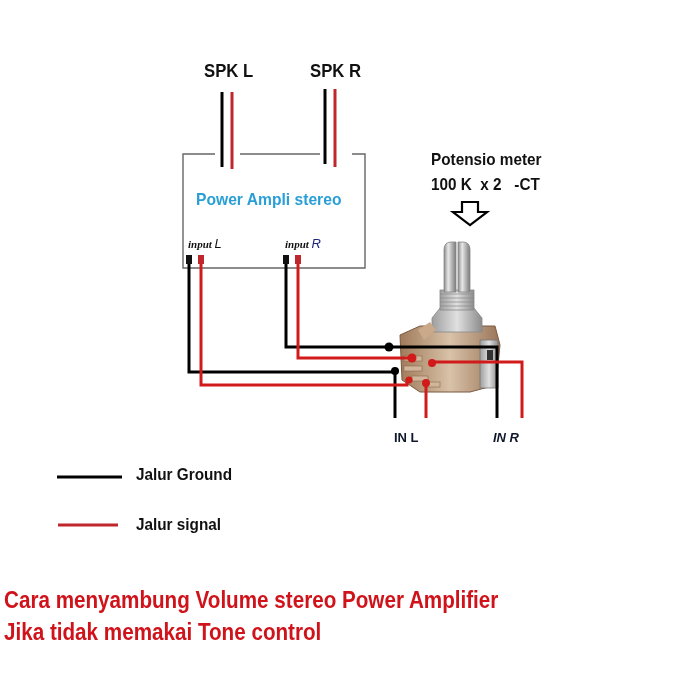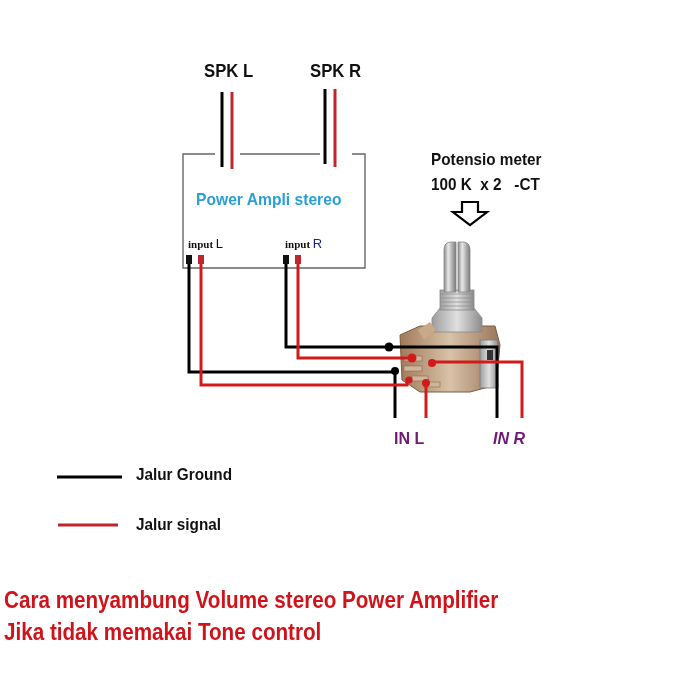--- a/index.html
+++ b/index.html
@@ -1,25 +1,25 @@
 <!DOCTYPE html>
 <html><head>
   <meta charset="utf-8">
   <style>
     html, body { margin: 0; padding: 0; background: #ffffff; }
     body { width: 700px; height: 700px; position: relative; overflow: hidden; font-family: "Liberation Sans", sans-serif; }
     svg { position: absolute; left: 0; top: 0; }
     .lbl { position: absolute; font-family: "Liberation Sans", sans-serif; font-weight: bold; white-space: nowrap; }
     .spk { font-size: 19px; color: #111; transform: scaleX(0.88); transform-origin: left top; }
     .amp-title { font-size: 17px; color: #2a9fd6; font-weight: bold; transform: scaleX(0.92); transform-origin: left top; }
-    .input-lbl { font-family: "Liberation Serif", serif; font-size: 11px; color: #111; }
+    .input-lbl { font-family: "Liberation Serif", serif; font-size: 11px; color: #111; font-style: italic; }
     .input-lbl .ch { font-family: "Liberation Sans", sans-serif; font-weight: normal; font-size: 13px; }
     .input-lbl .ch.r { color: #1a237e; }
     .pot { font-size: 17px; color: #111; transform: scaleX(0.9); transform-origin: left top; }
-    .in-lbl { font-size: 16px; color: #701a75; }
+    .in-lbl { font-size: 13px; color: #0f172a; }
     .legend { font-size: 17px; color: #111; transform: scaleX(0.9); transform-origin: left top; }
     .caption { font-size: 24px; color: #d0131b; transform: scaleX(0.86); transform-origin: left top; line-height: 30px; }
   </style>
 </head>
 <body>
 
 <svg width="700" height="700" viewBox="0 0 700 700">
   <defs>
     <linearGradient id="shaftGrad" x1="0" x2="1" y1="0" y2="0">
       <stop offset="0" stop-color="#8a8a8a"></stop>

